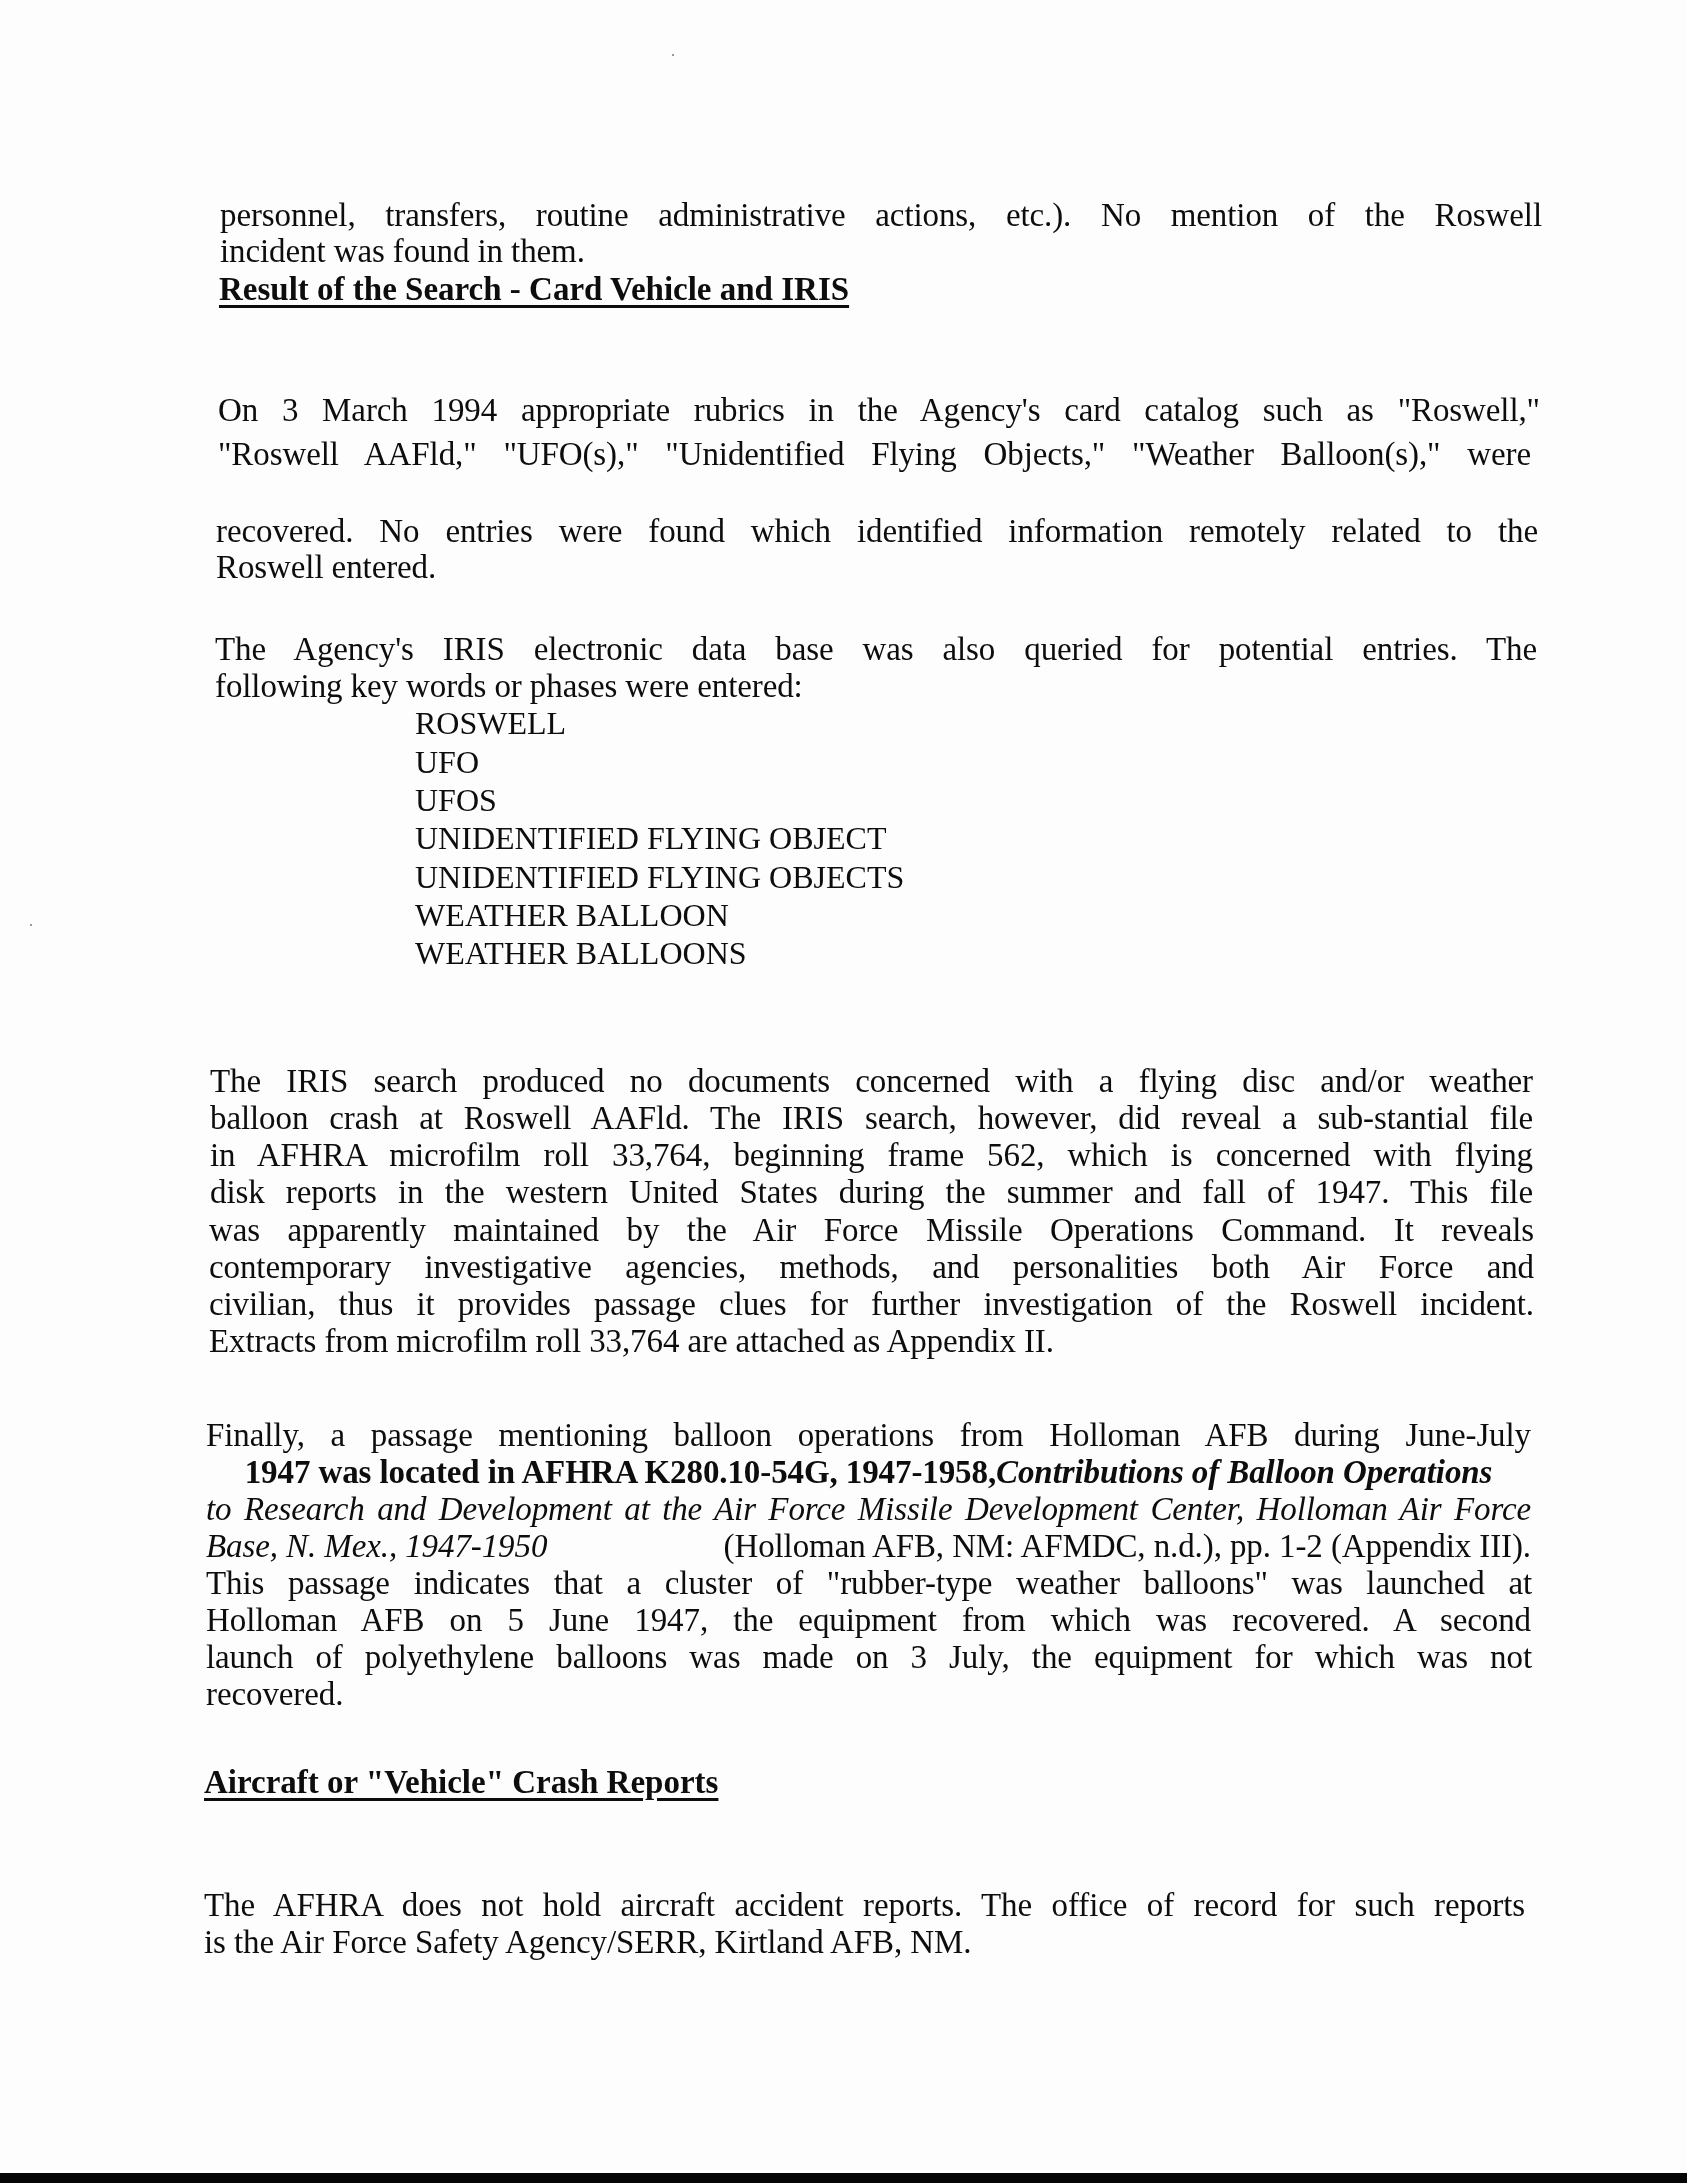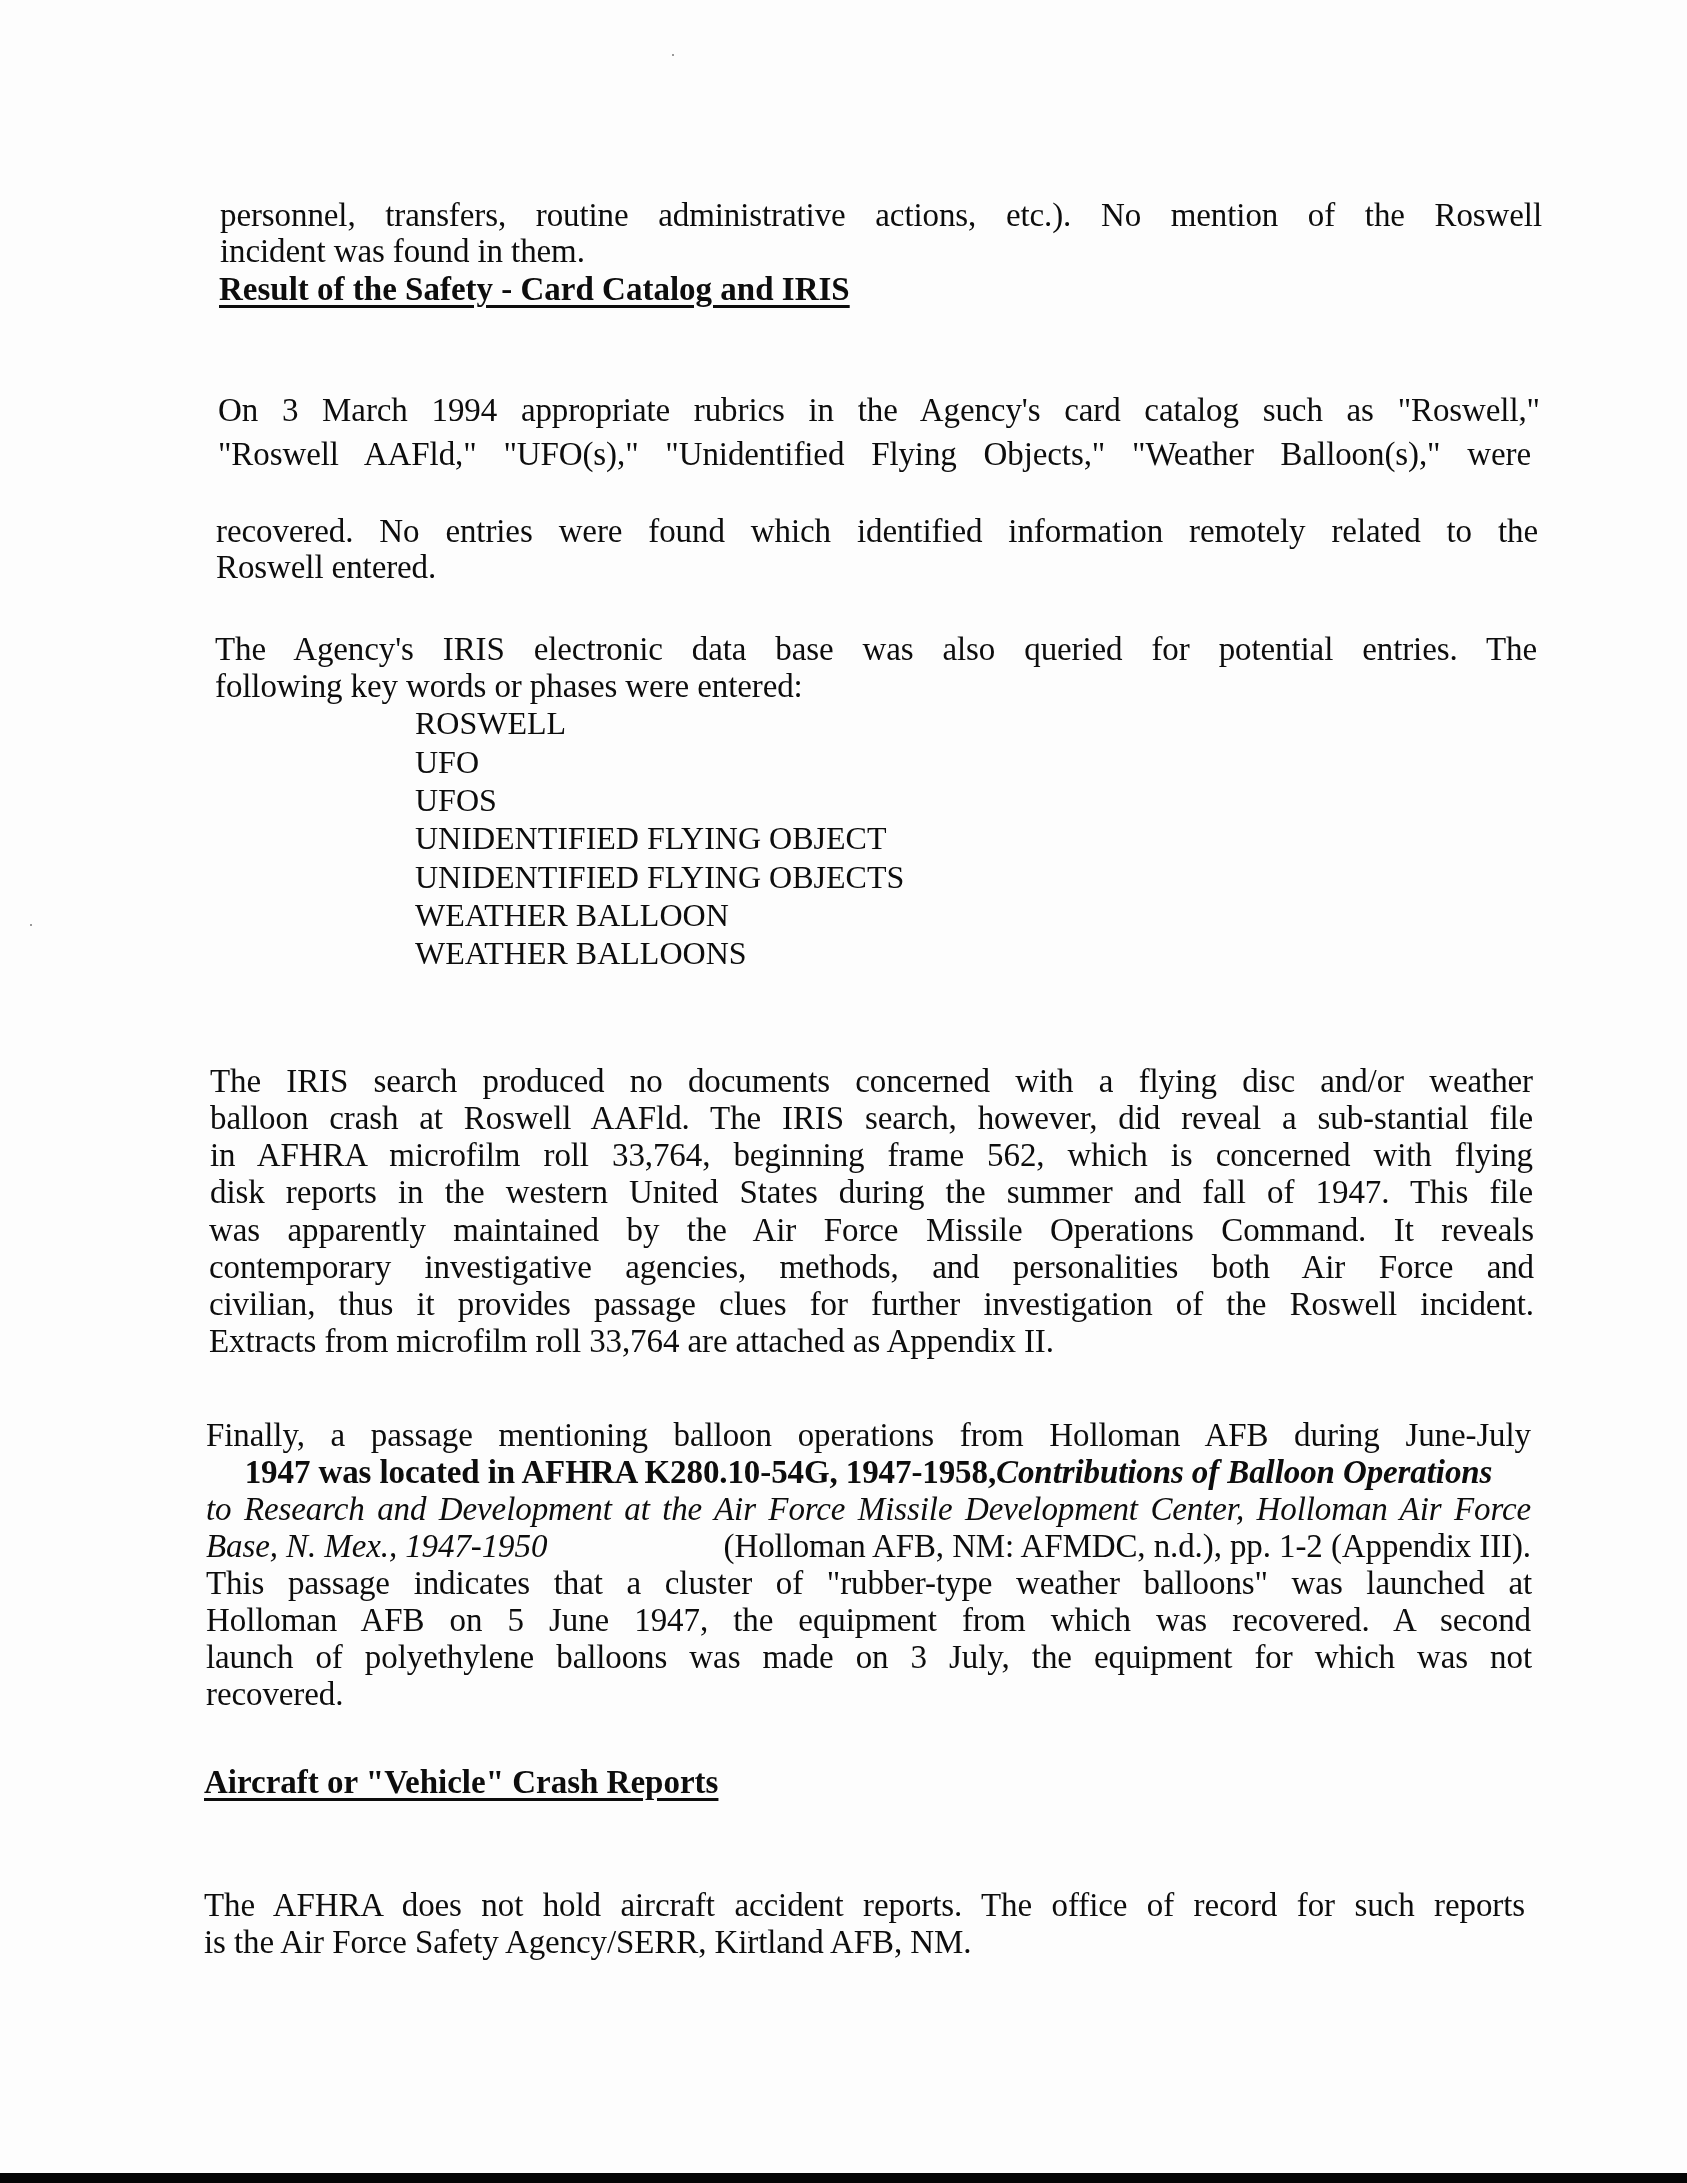--- a/index.html
+++ b/index.html
@@ -72,21 +72,21 @@
 </head>
 <body>
 
 <div class="page">
 
   <div>
     <div class="line justify" style="left:220px; top:156px; width:1322px;">personnel, transfers, routine administrative actions, etc.). No mention of the Roswell</div>
     <div class="line" style="left:220px; top:192px;">incident was found in them.</div>
   </div>
 
-  <div class="heading" style="left:219px; top:271px;">Result of the Safety - Card Catalog and IRIS</div>
+  <div class="heading" style="left:219px; top:271px;">Result of the Search - Card Vehicle and IRIS</div>
 
   <div>
     <div class="line justify" style="left:218px; top:351px; width:1322px;">On 3 March 1994 appropriate rubrics in the Agency's card catalog such as "Roswell,"</div>
     <div class="line justify" style="left:218px; top:395px; width:1313px;">"Roswell AAFld," "UFO(s)," "Unidentified Flying Objects," "Weather Balloon(s)," were</div>
     <div class="line justify" style="left:216px; top:472px; width:1322px;">recovered.  No entries were found which identified information remotely related to the</div>
     <div class="line" style="left:216px; top:508px;">Roswell entered.</div>
   </div>
 
   <div>
     <div class="line justify" style="left:215px; top:590px; width:1322px;">The Agency's IRIS electronic data base was also queried for potential entries.  The</div>

